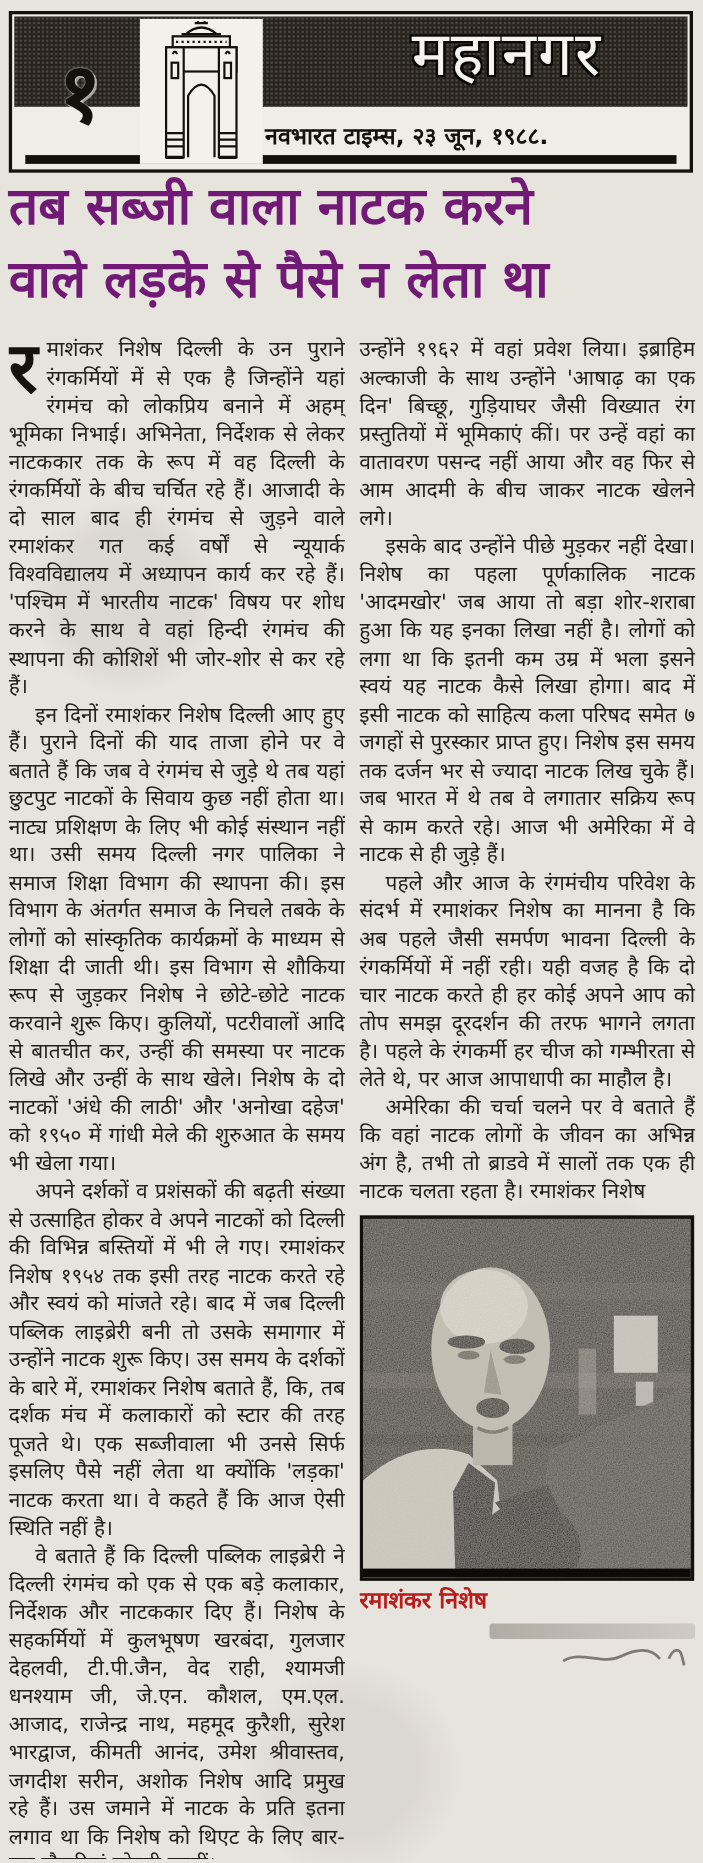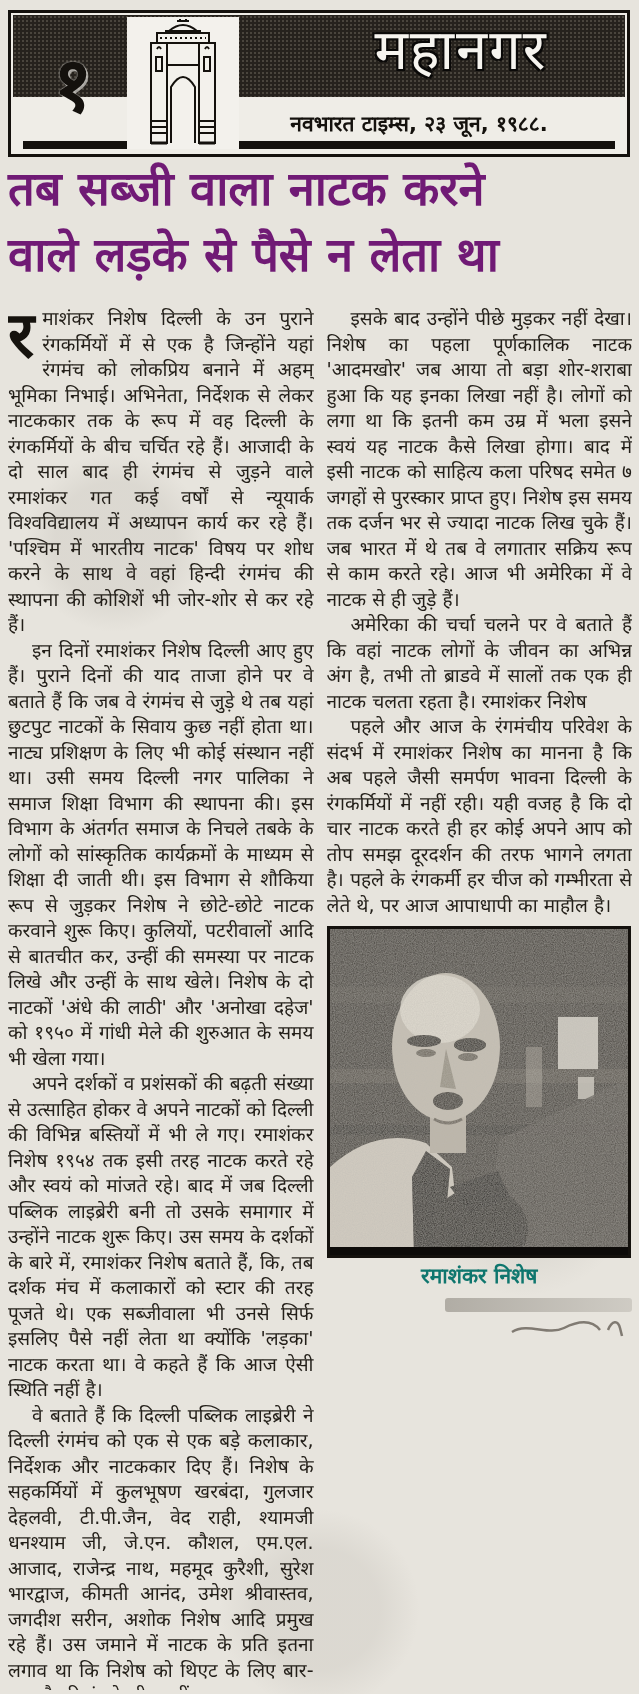--- a/index.html
+++ b/index.html
@@ -33,21 +33,21 @@
   .gate{position:absolute;left:116px;top:4px;z-index:2;}
   .paper-title{
     position:absolute;left:292px;top:6px;width:316px;z-index:2;
     text-align:center;font-size:56px;line-height:1.1;font-weight:400;
     color:#f6f4ef;
     text-shadow:2px 2px 0 #0a0908,-2px -2px 0 #0a0908,2px -2px 0 #0a0908,-2px 2px 0 #0a0908;
     letter-spacing:2px;
   }
   .dateline{
     position:absolute;left:230px;top:96px;width:356px;
-    text-align:center;font-size:21px;font-weight:bold;color:#14110d;
+    text-align:left;font-size:21px;font-weight:bold;color:#14110d;
   }
   .masthead-rule{position:absolute;left:12px;right:12px;bottom:5px;height:8px;background:#14110d;}
   
   .headline{
     position:absolute;left:8px;top:156px;width:628px;margin:0;
     font-size:47px;line-height:66px;font-weight:900;color:#701a75;
     letter-spacing:0px;white-space:nowrap;
   }
   
   .columns{
@@ -61,21 +61,21 @@
   .col p{margin:0;text-indent:24px;}
   .col p.noindent{text-indent:0;}
   .dropcap{
     float:left;font-size:64px;line-height:50px;font-weight:bold;
     padding:4px 8px 0 0;color:#16130e;
   }
   
   .figure{margin:8px 0 2px 0;}
   .photo-frame{display:block;border:3px solid #14110d;background:#3b3833;}
   .caption{
-    text-align:center;font-weight:bold;font-size:21px;margin:6px 0 8px 0;color:#0f766e;
+    text-align:left;font-weight:bold;font-size:21px;margin:6px 0 8px 0;color:#b91c1c;
   }
   .smudge{
     height:14px;margin:2px 0 0 118px;
     background:linear-gradient(90deg, rgba(110,105,96,.45), rgba(110,105,96,.2));
     border-radius:3px;
   }
   .signature{display:flex;justify-content:flex-end;margin-top:4px;padding-right:4px;}
 </style>
 </head>
 <body>
@@ -124,23 +124,24 @@
   <div class="columns">
 
     <div class="col">
       <p class="noindent"><span class="dropcap">र</span><span>माशंकर निशेष दिल्ली के उन पुराने रंगकर्मियों में से एक है जिन्होंने यहां रंगमंच को लोकप्रिय बनाने में अहम् भूमिका निभाई। अभिनेता, निर्देशक से लेकर नाटककार तक के रूप में वह दिल्ली के रंगकर्मियों के बीच चर्चित रहे हैं। आजादी के दो साल बाद ही रंगमंच से जुड़ने वाले रमाशंकर गत कई वर्षों से न्यूयार्क विश्वविद्यालय में अध्यापन कार्य कर रहे हैं। 'पश्चिम में भारतीय नाटक' विषय पर शोध करने के साथ वे वहां हिन्दी रंगमंच की स्थापना की कोशिशें भी जोर-शोर से कर रहे हैं।</span></p>
       <p>इन दिनों रमाशंकर निशेष दिल्ली आए हुए हैं। पुराने दिनों की याद ताजा होने पर वे बताते हैं कि जब वे रंगमंच से जुड़े थे तब यहां छुटपुट नाटकों के सिवाय कुछ नहीं होता था। नाट्य प्रशिक्षण के लिए भी कोई संस्थान नहीं था। उसी समय दिल्ली नगर पालिका ने समाज शिक्षा विभाग की स्थापना की। इस विभाग के अंतर्गत समाज के निचले तबके के लोगों को सांस्कृतिक कार्यक्रमों के माध्यम से शिक्षा दी जाती थी। इस विभाग से शौकिया रूप से जुड़कर निशेष ने छोटे-छोटे नाटक करवाने शुरू किए। कुलियों, पटरीवालों आदि से बातचीत कर, उन्हीं की समस्या पर नाटक लिखे और उन्हीं के साथ खेले। निशेष के दो नाटकों 'अंधे की लाठी' और 'अनोखा दहेज' को १९५० में गांधी मेले की शुरुआत के समय भी खेला गया।</p>
       <p>अपने दर्शकों व प्रशंसकों की बढ़ती संख्या से उत्साहित होकर वे अपने नाटकों को दिल्ली की विभिन्न बस्तियों में भी ले गए। रमाशंकर निशेष १९५४ तक इसी तरह नाटक करते रहे और स्वयं को मांजते रहे। बाद में जब दिल्ली पब्लिक लाइब्रेरी बनी तो उसके समागार में उन्होंने नाटक शुरू किए। उस समय के दर्शकों के बारे में, रमाशंकर निशेष बताते हैं, कि, तब दर्शक मंच में कलाकारों को स्टार की तरह पूजते थे। एक सब्जीवाला भी उनसे सिर्फ इसलिए पैसे नहीं लेता था क्योंकि 'लड़का' नाटक करता था। वे कहते हैं कि आज ऐसी स्थिति नहीं है।</p>
       <p>वे बताते हैं कि दिल्ली पब्लिक लाइब्रेरी ने दिल्ली रंगमंच को एक से एक बड़े कलाकार, निर्देशक और नाटककार दिए हैं। निशेष के सहकर्मियों में कुलभूषण खरबंदा, गुलजार देहलवी, टी.पी.जैन, वेद राही, श्यामजी धनश्याम जी, जे.एन. कौशल, एम.एल. आजाद, राजेन्द्र नाथ, महमूद कुरैशी, सुरेश भारद्वाज, कीमती आनंद, उमेश श्रीवास्तव, जगदीश सरीन, अशोक निशेष आदि प्रमुख रहे हैं। उस जमाने में नाटक के प्रति इतना लगाव था कि निशेष को थिएट के लिए बार-बार नौकरियां छोड़नी पड़तीं।</p>
     </div>
 
     <div class="col">
+      <p class="noindent">उन्होंने १९६२ में वहां प्रवेश लिया। इब्राहिम अल्काजी के साथ उन्होंने 'आषाढ़ का एक दिन' बिच्छू, गुड़ियाघर जैसी विख्यात रंग प्रस्तुतियों में भूमिकाएं कीं। पर उन्हें वहां का वातावरण पसन्द नहीं आया और वह फिर से आम आदमी के बीच जाकर नाटक खेलने लगे।</p>
       <p>इसके बाद उन्होंने पीछे मुड़कर नहीं देखा। निशेष का पहला पूर्णकालिक नाटक 'आदमखोर' जब आया तो बड़ा शोर-शराबा हुआ कि यह इनका लिखा नहीं है। लोगों को लगा था कि इतनी कम उम्र में भला इसने स्वयं यह नाटक कैसे लिखा होगा। बाद में इसी नाटक को साहित्य कला परिषद समेत ७ जगहों से पुरस्कार प्राप्त हुए। निशेष इस समय तक दर्जन भर से ज्यादा नाटक लिख चुके हैं। जब भारत में थे तब वे लगातार सक्रिय रूप से काम करते रहे। आज भी अमेरिका में वे नाटक से ही जुड़े हैं।</p>
+      <p>पहले और आज के रंगमंचीय परिवेश के संदर्भ में रमाशंकर निशेष का मानना है कि अब पहले जैसी समर्पण भावना दिल्ली के रंगकर्मियों में नहीं रही। यही वजह है कि दो चार नाटक करते ही हर कोई अपने आप को तोप समझ दूरदर्शन की तरफ भागने लगता है। पहले के रंगकर्मी हर चीज को गम्भीरता से लेते थे, पर आज आपाधापी का माहौल है।</p>
       <p>अमेरिका की चर्चा चलने पर वे बताते हैं कि वहां नाटक लोगों के जीवन का अभिन्न अंग है, तभी तो ब्राडवे में सालों तक एक ही नाटक चलता रहता है। रमाशंकर निशेष</p>
-      <p>पहले और आज के रंगमंचीय परिवेश के संदर्भ में रमाशंकर निशेष का मानना है कि अब पहले जैसी समर्पण भावना दिल्ली के रंगकर्मियों में नहीं रही। यही वजह है कि दो चार नाटक करते ही हर कोई अपने आप को तोप समझ दूरदर्शन की तरफ भागने लगता है। पहले के रंगकर्मी हर चीज को गम्भीरता से लेते थे, पर आज आपाधापी का माहौल है।</p>
 
       <figure class="figure" style="margin-left:0;margin-right:0;">
         <svg class="photo-frame" width="298" height="326" viewBox="0 0 298 326">
           <defs>
             <filter id="grain" x="0" y="0" width="100%" height="100%">
               <feTurbulence type="fractalNoise" baseFrequency="0.9" numOctaves="2" result="n"></feTurbulence>
               <feColorMatrix in="n" type="matrix" values="0 0 0 0 0.5  0 0 0 0 0.48  0 0 0 0 0.44  0 0 0 0.5 0"></feColorMatrix>
               <feComposite operator="over" in2="SourceGraphic"></feComposite>
             </filter>
           </defs>

